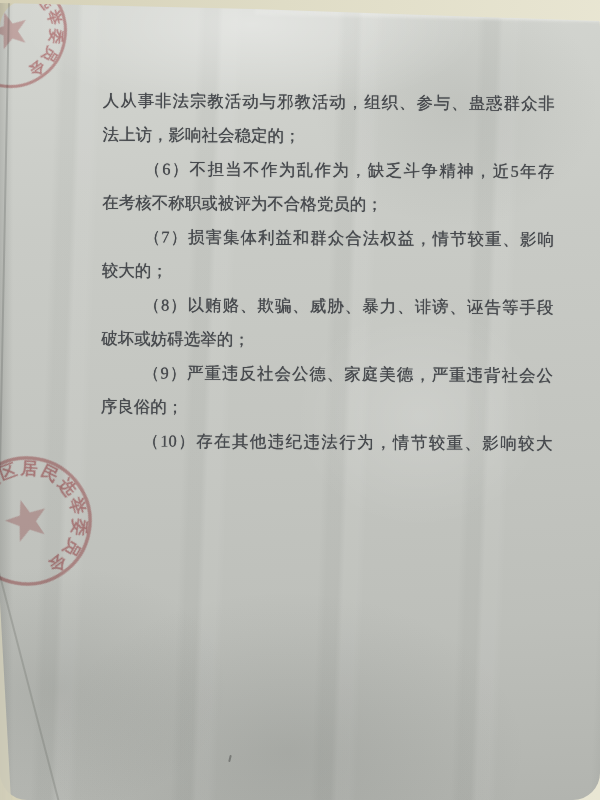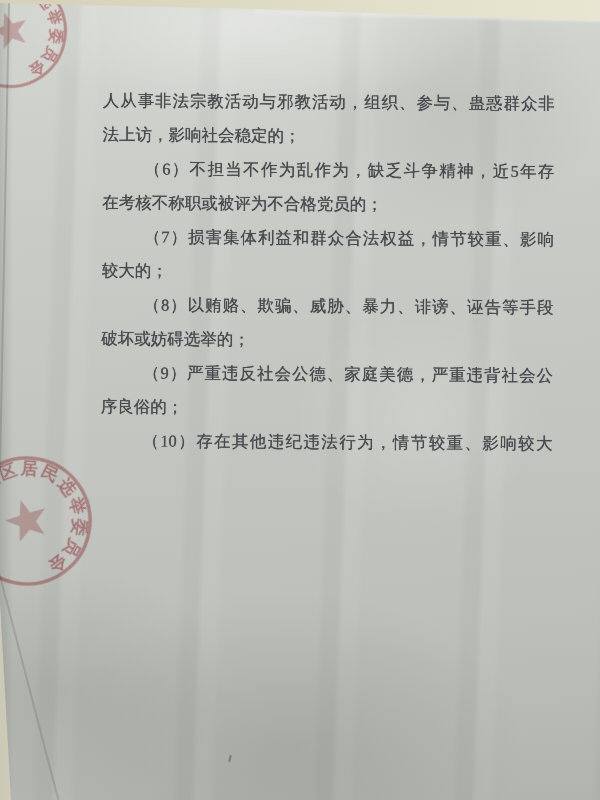--- a/index.html
+++ b/index.html
@@ -17,20 +17,21 @@
     position:absolute; inset:0;
     clip-path:polygon(0 3px, 42% 9px, 100% 21px, 100% 100%, 0 100%);
     background:
       radial-gradient(ellipse 55% 16% at 42% 3%, rgba(255,255,255,.38), rgba(255,255,255,0) 70%),
       radial-gradient(ellipse 34% 22% at 76% 13%, rgba(118,122,118,.15), rgba(118,122,118,0) 70%),
       radial-gradient(ellipse 30% 20% at 70% 52%, rgba(255,255,255,.16), rgba(255,255,255,0) 70%),
       radial-gradient(ellipse 55% 28% at 48% 94%, rgba(78,82,79,.15), rgba(78,82,79,0) 72%),
       radial-gradient(ellipse 40% 22% at 10% 86%, rgba(78,82,78,.13), rgba(78,82,78,0) 70%),
       repeating-linear-gradient(92deg, rgba(90,95,90,0) 0 58px, rgba(90,95,90,.05) 66px 78px, rgba(255,255,255,.05) 84px 96px, rgba(90,95,90,0) 104px 140px),
       linear-gradient(177deg, #d4d6d1 0%, #c9cbc6 28%, #c3c5c0 55%, #bdbfba 78%, #b2b4af 100%);
+    border-radius: 27px;
   }
 
   .edge-glint {
     position:absolute; left:255px; top:11px; width:345px; height:7px;
     background:linear-gradient(90deg, rgba(255,255,255,.12), rgba(253,253,250,.6));
     transform:rotate(1.1deg); filter:blur(1.6px);
   }
   .left-edge-shade {
     position:absolute; left:0; top:0; width:13px; height:100%;
     background:linear-gradient(90deg, rgba(82,85,81,.20), rgba(82,85,81,0));

